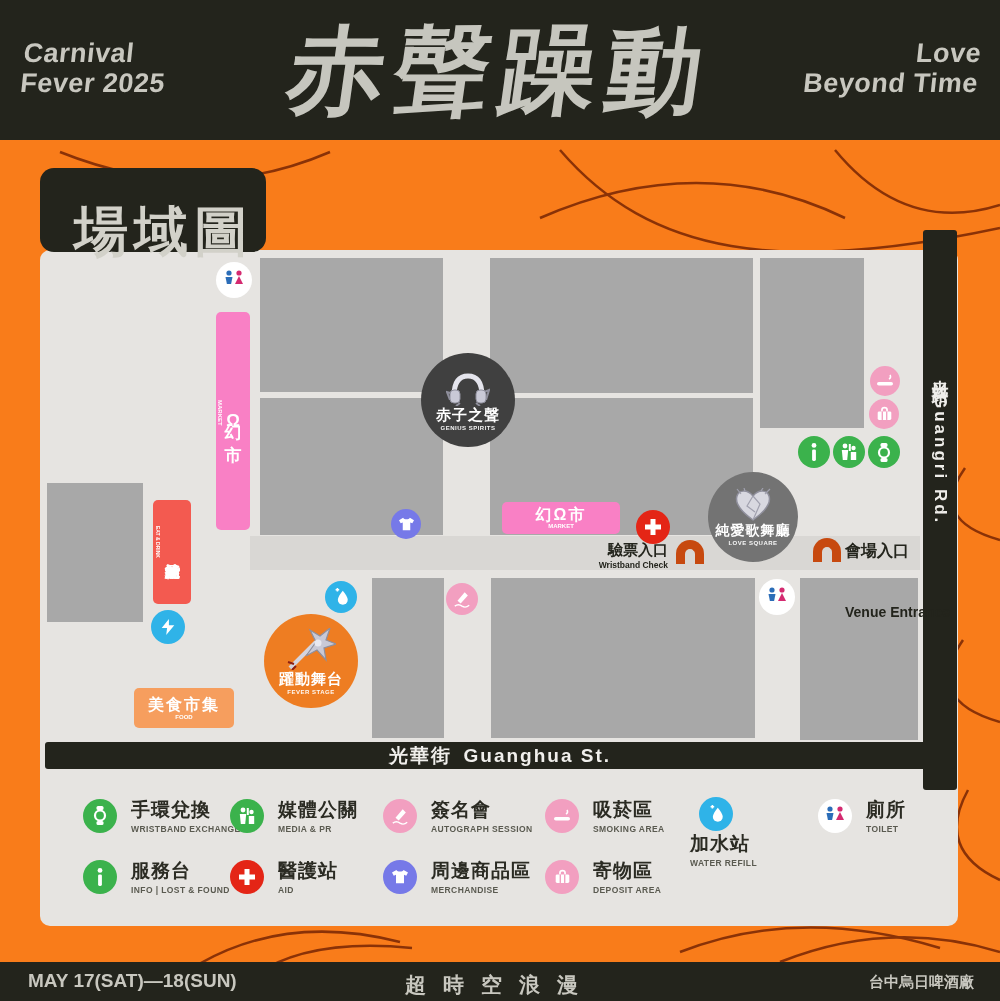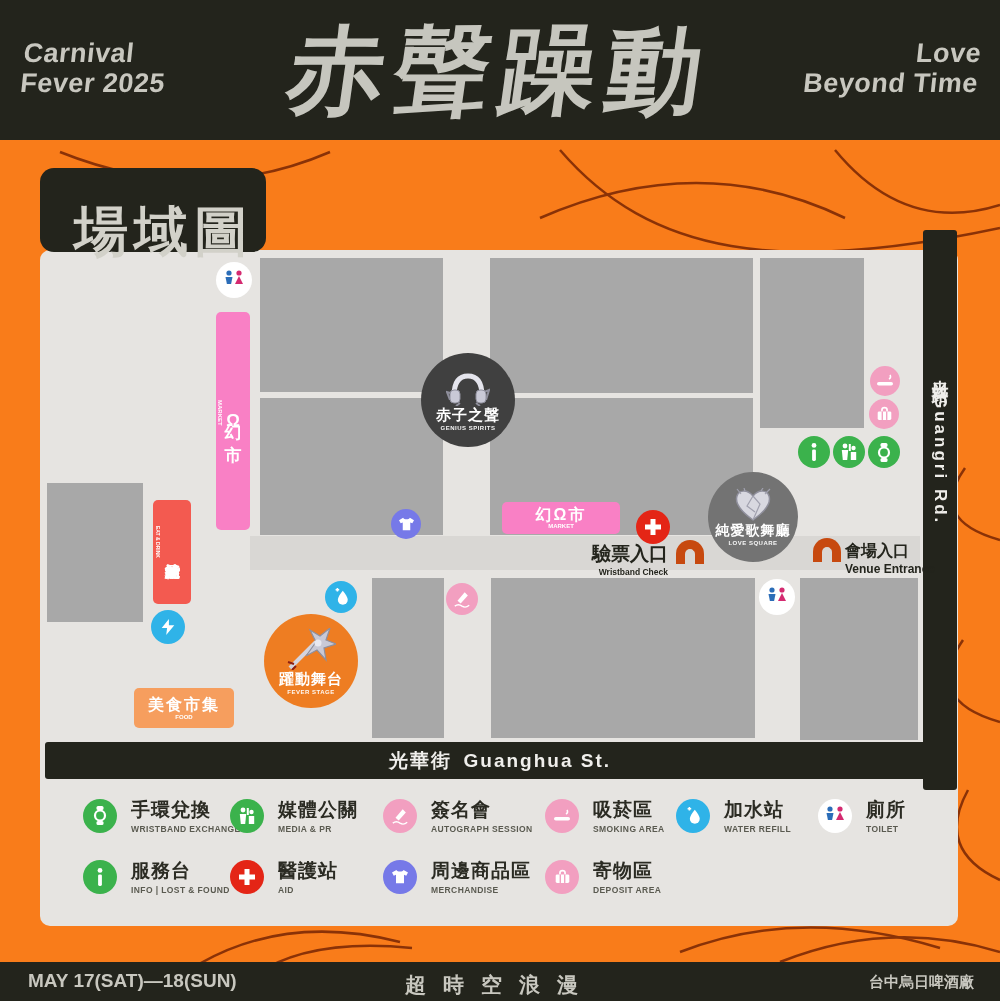--- a/index.html
+++ b/index.html
@@ -17,35 +17,35 @@
     letter-spacing:10px;transform:skewX(-8deg);color:#c6c6be;}
   
   #panel{left:40px;top:250px;width:918px;height:676px;background:#e6e4e1;border-radius:10px;z-index:1;}
   #map-title-box{left:40px;top:168px;width:226px;height:84px;background:#23241c;border-radius:14px;
     z-index:2;display:flex;align-items:center;}
   #map-title-box span{font-size:54px;font-weight:900;color:#d2d1c9;padding-left:34px;letter-spacing:6px;margin-top:44px;}
   #right-strip{left:923px;top:230px;width:34px;height:560px;background:#23241c;border-radius:3px;z-index:2;
     display:flex;justify-content:center;}
   #right-strip .vtext{writing-mode:vertical-rl;color:#efeeea;font-size:17px;font-weight:bold;
     letter-spacing:3px;margin-top:136px;}
-  #street-bar{left:45px;top:742px;width:910px;height:37px;background:#23241c;border-radius:3px;z-index:2;
+  #street-bar{left:45px;top:742px;width:910px;height:27px;background:#23241c;border-radius:3px;z-index:2;
     display:flex;align-items:center;justify-content:center;color:#f0efec;font-size:19px;font-weight:bold;letter-spacing:2px;}
   .block{position:absolute;background:#a8a8a8;z-index:1;}
   #road-h{left:250px;top:536px;width:670px;height:34px;background:#d9d7d4;z-index:1;}
   
   .circle{position:absolute;border-radius:50%;display:flex;flex-direction:column;align-items:center;
     justify-content:center;color:#fff;text-align:center;z-index:2;}
   .circle .zh{font-weight:bold;}
   .circle .en{font-weight:bold;opacity:.95;}
   .stage .zh{font-size:15px;letter-spacing:1px;}
   .stage .en{font-size:6px;letter-spacing:.5px;}
   .badge{position:absolute;z-index:2;border-radius:5px;color:#fff;display:flex;align-items:center;justify-content:center;}
   .vtext-up{writing-mode:vertical-rl;text-orientation:upright;}
   .vtext-rot{writing-mode:vertical-rl;}
-  .entr-label .zh{font-size:19px;font-weight:900;color:#23241c;}
+  .entr-label .zh{font-size:15px;font-weight:900;color:#23241c;}
   .entr-label .en{font-size:8.5px;font-weight:bold;color:#23241c;}
   .arch{position:absolute;z-index:2;border:9px solid #c7490f;border-bottom:none;
     border-radius:14px 14px 0 0;width:10px;height:15px;}
   
   .legend-item{position:absolute;z-index:2;display:flex;align-items:center;}
   .lcircle{width:34px;height:34px;border-radius:50%;display:flex;align-items:center;justify-content:center;flex:none;}
   .ltext{margin-left:14px;}
   .lzh{font-size:19px;font-weight:900;color:#2b2b23;letter-spacing:1px;}
   .len{font-size:8.5px;font-weight:bold;color:#5a5a50;letter-spacing:.4px;margin-top:1px;}
   
@@ -172,21 +172,21 @@
       <path d="M20 32 C6 22 2 14 4 8 C6 2 14 1 20 8 C26 1 34 2 36 8 C38 14 34 22 20 32 Z" fill="#d8d8e0" stroke="#8f8f9c" stroke-width="1.5"></path>
       <path d="M20 8 L14 18 L22 24 M20 8 L27 16 L20 32 M8 6 L4 1 M32 6 L37 1 M12 3 L11 0 M28 3 L30 0" stroke="#a0a0ae" stroke-width="1.2" fill="none"></path>
     </svg>
     <div class="zh" style="font-size:14px;">純愛歌舞廳</div>
     <div class="en">LOVE SQUARE</div>
   </div>
 
   <div class="arch" style="left:813px;top:538px;"></div>
   <div class="abs entr-label" style="left:845px;top:541px;z-index:2;">
     <div class="zh" style="font-size:16px;">會場入口</div>
-    <div class="en" style="font-size:12px;">Venue Entrance</div>
+    <div class="en" style="font-size:14px;margin-top:42px;">Venue Entrance</div>
   </div>
 
   <div class="circle" style="left:870px;top:366px;width:30px;height:30px;background:#f29fc0;">
     <svg width="18" height="16" viewBox="0 0 18 16">
       <path d="M13 6 q2.5 -1.5 1 -4" stroke="#fff" stroke-width="1.6" fill="none"></path>
       <rect x="1" y="9" width="16" height="3.6" rx="1.8" fill="#fff"></rect>
     </svg>
   </div>
 
   <div class="circle" style="left:869px;top:399px;width:30px;height:30px;background:#f29fc0;">
@@ -311,21 +311,21 @@
       <svg width="18" height="16" viewBox="0 0 18 16">
           <path d="M13 6 q2.5 -1.5 1 -4" stroke="#fff" stroke-width="1.6" fill="none"></path>
           <rect x="1" y="9" width="16" height="3.6" rx="1.8" fill="#fff"></rect>
         </svg>
     </div>
     <div class="ltext">
         <div class="lzh">吸菸區</div>
         <div class="len">SMOKING AREA</div>
       </div>
   </div>
-  <div class="legend-item" style="left:676px;top:797px;">
+  <div class="legend-item" style="left:676px;top:797px;flex-direction:column;">
     <div class="lcircle" style="background:#2fb3e8;">
       <svg width="18" height="18" viewBox="0 0 20 20">
           <path d="M4 2 h4 M6 0 v4" stroke="#fff" stroke-width="1.8"></path>
           <path d="M12 3 C12 3 6.5 9.5 6.5 13 a5.5 5.5 0 0 0 11 0 C17.5 9.5 12 3 12 3 Z" fill="#fff"></path>
         </svg>
     </div>
     <div class="ltext">
         <div class="lzh">加水站</div>
         <div class="len">WATER REFILL</div>
       </div>

